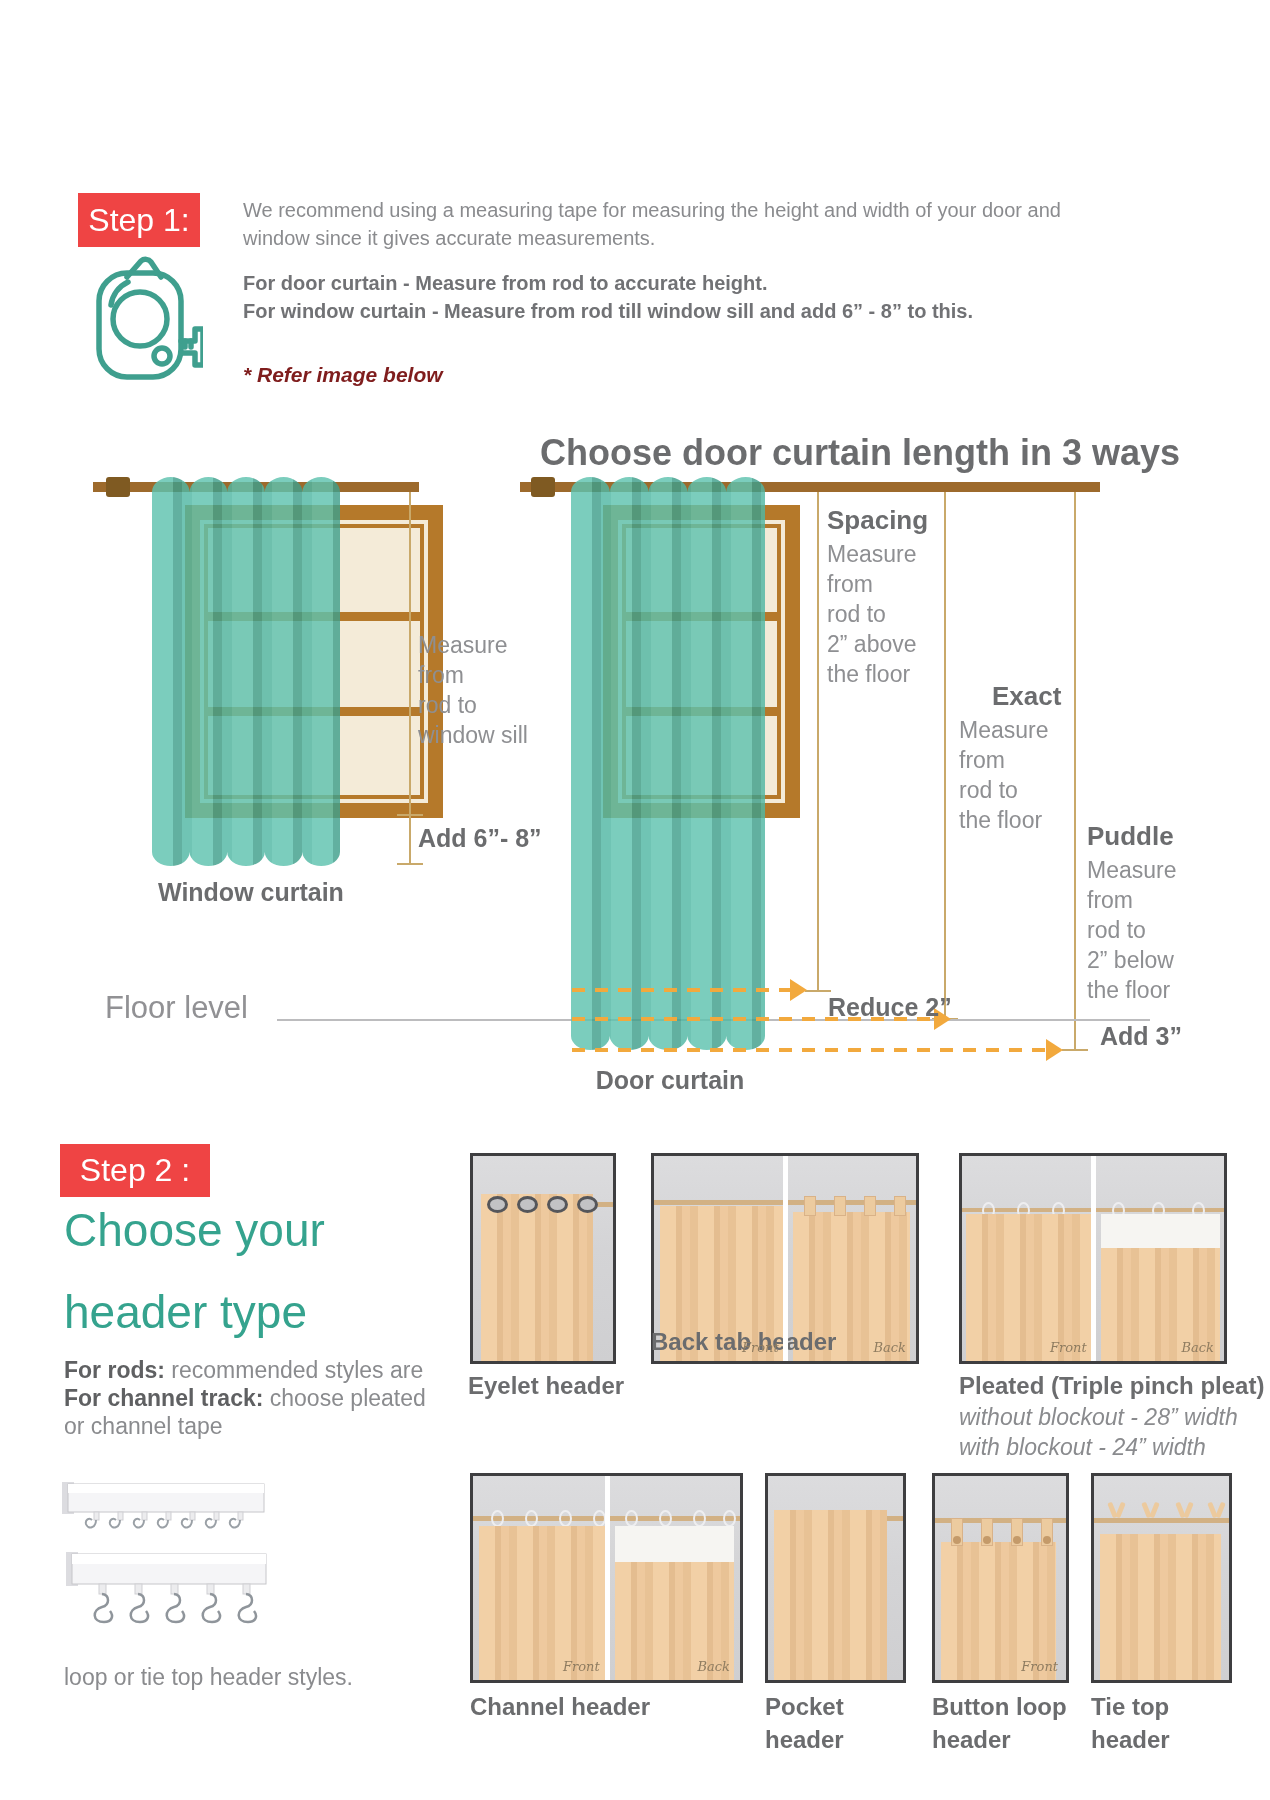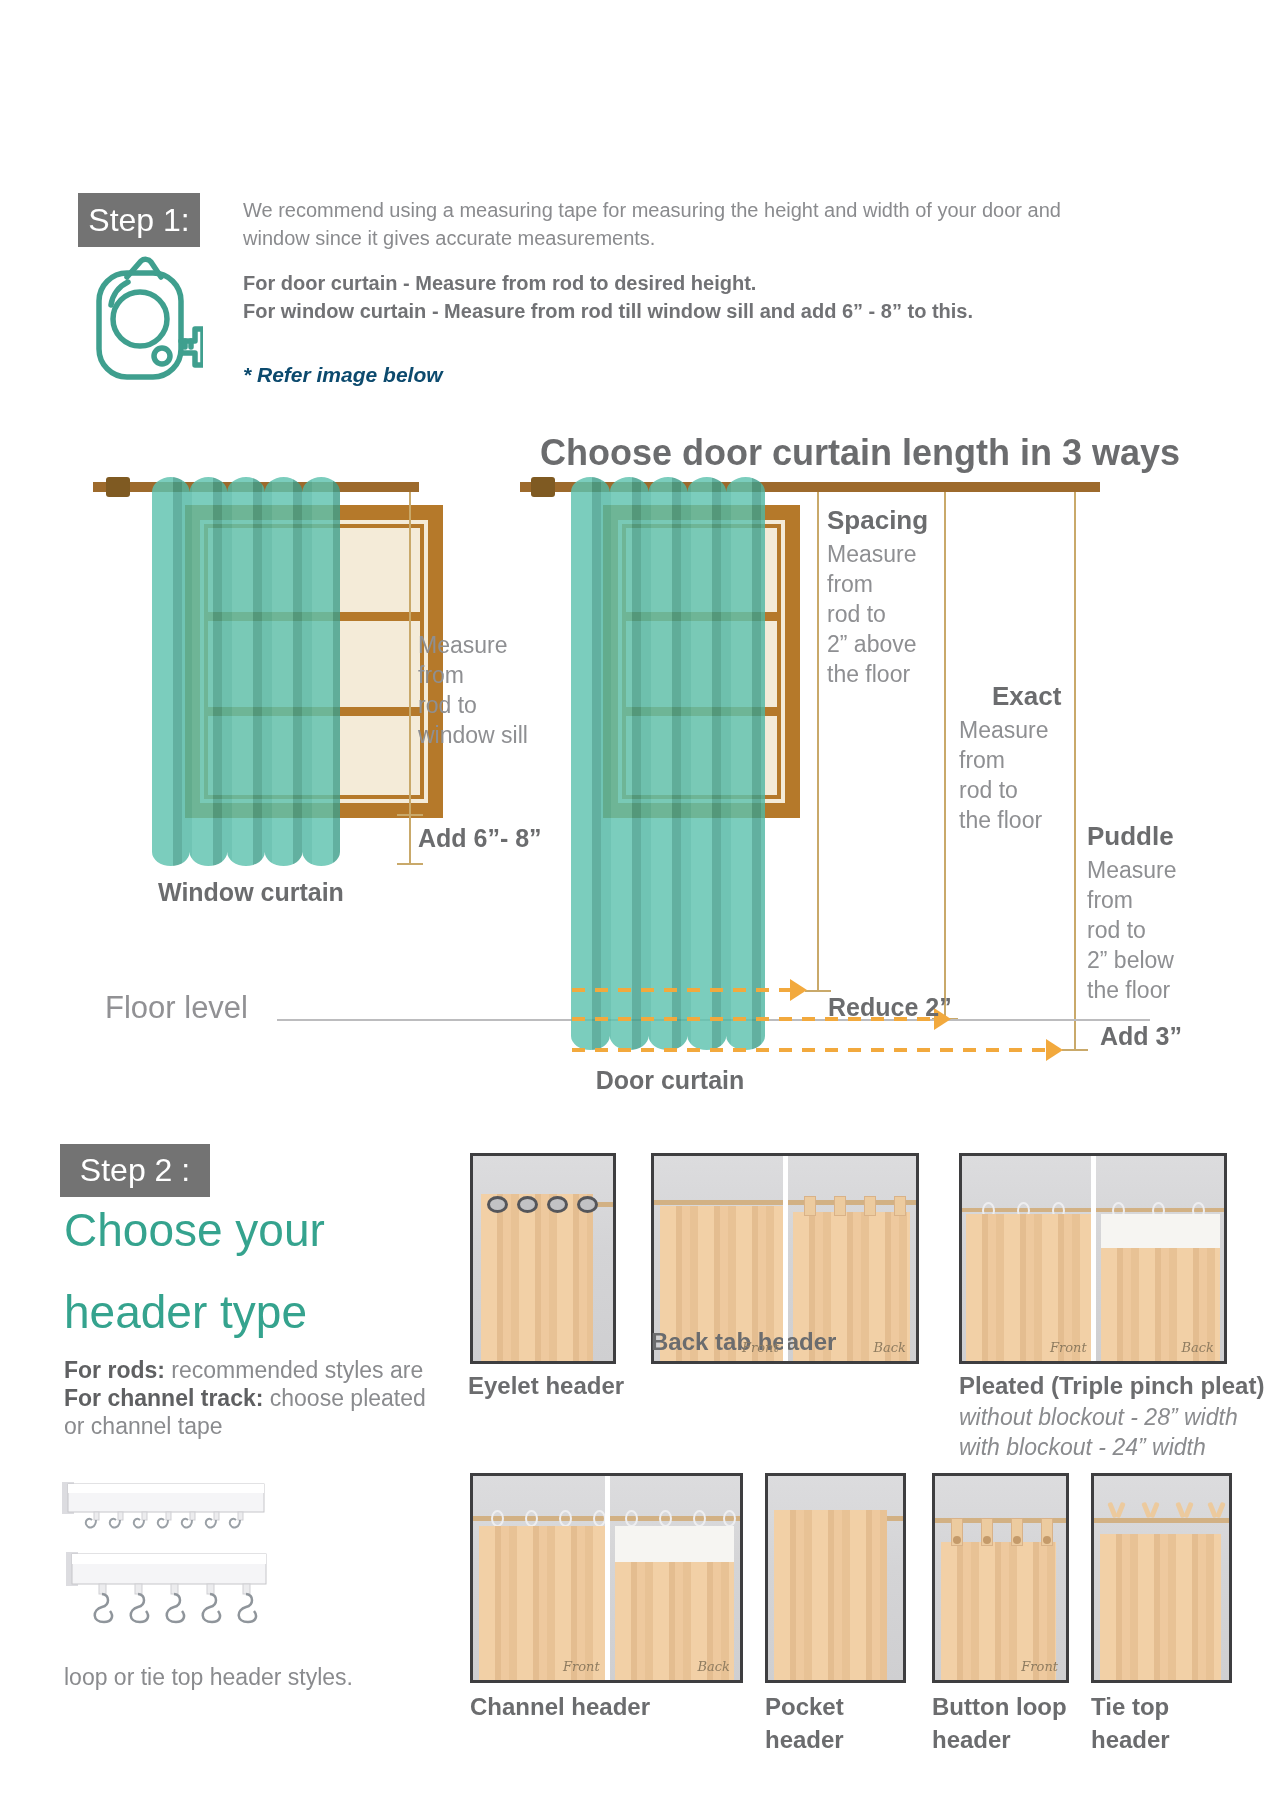--- a/index.html
+++ b/index.html
@@ -4,27 +4,27 @@
 <style>
   html,body{margin:0;padding:0;background:#fff;}
   .page{position:relative;width:1270px;height:1800px;background:#ffffff;overflow:hidden;
         font-family:"Liberation Sans",sans-serif;}
   .abs{position:absolute;}
   
   .banner{position:absolute;left:0;top:31px;width:1270px;height:117px;background:#4aa192;
           display:flex;align-items:center;justify-content:center;}
   .banner-title{color:#fdfdfd;font-size:60px;letter-spacing:2px;font-weight:400;}
   
-  .stepbox{position:absolute;background:#737373;color:#ffffff;display:flex;align-items:center;
+  .stepbox{position:absolute;background:#ef4444;color:#ffffff;display:flex;align-items:center;
            justify-content:center;font-weight:400;text-align:right;}
   .b{font-weight:bold;}
   .pre{white-space:pre-line;}
   .intro{font-size:20px;line-height:28px;color:#8a8b8e;}
   .boldline{font-size:20px;font-weight:bold;color:#717275;white-space:nowrap;}
-  .note{font-size:21px;font-style:italic;font-weight:bold;color:#0c4a6e;}
+  .note{font-size:21px;font-style:italic;font-weight:bold;color:#7f1d1d;}
   .diag-title{font-size:36px;font-weight:bold;color:#6b6c6e;margin-top:8px;}
   .mlabel{font-size:23px;line-height:30px;color:#8e8f92;}
   .mtitle{font-size:26px;font-weight:bold;color:#6b6c6e;}
   .small-bold{font-size:25px;font-weight:bold;color:#6b6c6e;white-space:nowrap;}
   .floor-label{font-size:31px;color:#919194;}
   
   .rod{position:absolute;height:10px;background:#9d6a2c;}
   .knob{position:absolute;width:24px;height:20px;background:#7f5a22;border-radius:3px;}
   .frame{position:absolute;border:15px solid #b5792a;background:#f4ebd8;box-sizing:border-box;}
   .frame .inner{position:absolute;inset:4px;border:4px solid #b5792a;}
@@ -74,21 +74,21 @@
       <path d="M42,24 L56,8 a7,7 0 0 1 10,1 l10,15"></path>
       <rect x="14" y="20" width="82" height="104" rx="28"></rect>
       <circle cx="55" cy="66" r="27"></circle>
       <path d="M26,52 a30,30 0 0 1 17,-23"></path>
       <circle cx="77" cy="103" r="8"></circle>
       <path d="M96,88 h14 v-12 h8 v36 h-8 v-12 h-14"></path>
       <path d="M100,88 v6 M106,88 v6"></path>
     </g>
   </svg>
 
-  <div class="abs boldline" style="left:243px;top:272px;">For door curtain - Measure from rod to desired height.</div>
+  <div class="abs boldline" style="left:243px;top:272px;">For door curtain - Measure from rod to accurate height.</div>
   <div class="abs boldline" style="left:243px;top:300px;">For window curtain - Measure from rod till window sill and add 6” - 8” to this.</div>
   <div class="abs note" style="left:243px;top:363px;">* Refer image below</div>
 
   <div class="abs diag-title" style="left:540px;top:424px;">Choose door curtain length in 3 ways</div>
 
   <div class="frame" style="left:185px;top:505px;width:258px;height:313px;">
     <div class="inner"></div>
     <div class="bar" style="top:92px;"></div>
     <div class="bar" style="top:187px;"></div>
   </div>

